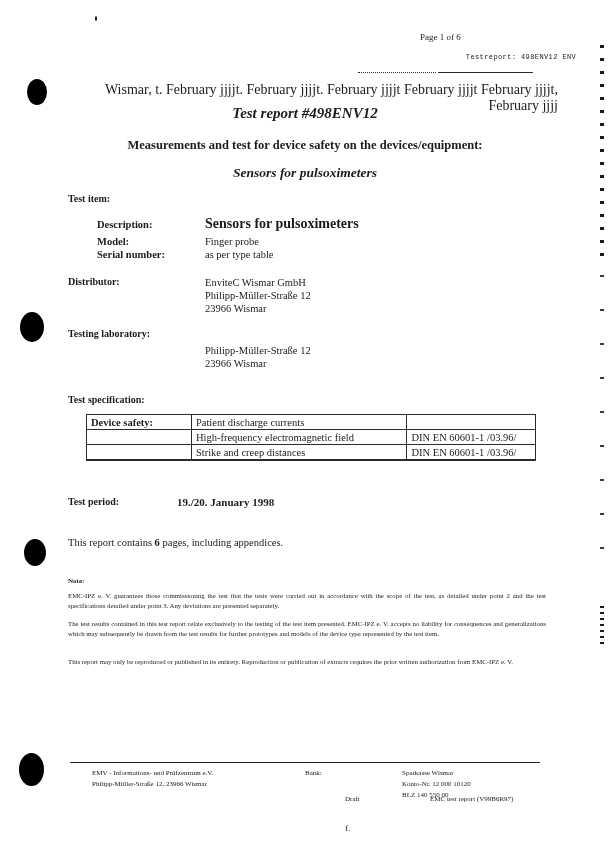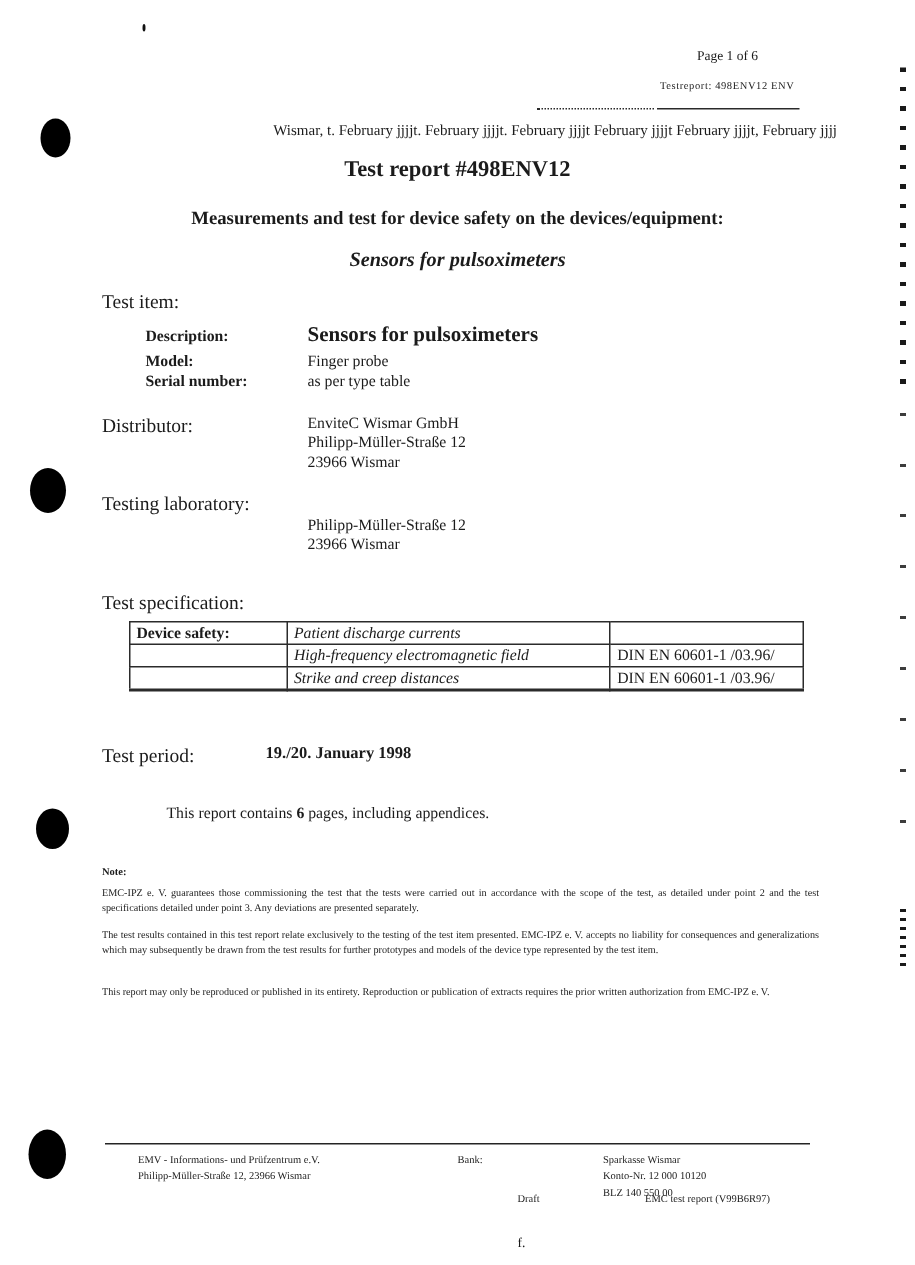--- a/index.html
+++ b/index.html
@@ -7,41 +7,41 @@
     width:610px;height:843px;background:#ffffff;position:relative;
     font-family:"Liberation Serif", serif;color:#1b1b1b;overflow:hidden;
   }
   .abs{position:absolute;}
   .speck{position:absolute;background:#111;border-radius:50%;}
   .punch{position:absolute;background:#000;border-radius:50%;}
   .edge-dashes{position:absolute;left:600px;width:4px;}
   .edge-a{top:45px;height:220px;background:repeating-linear-gradient(to bottom,#1a1a1a 0 3px,transparent 3px 13px);}
   .edge-b{top:275px;height:280px;background:repeating-linear-gradient(to bottom,#1a1a1a 0 2px,transparent 2px 34px);opacity:.85;}
   .edge-c{top:606px;height:40px;background:repeating-linear-gradient(to bottom,#1a1a1a 0 2px,transparent 2px 6px);}
-  .pageno{top:32px;left:420px;width:130px;text-align:center;font-size:9px;}
-  .reportref{top:53px;left:440px;width:130px;text-align:left;font-size:7px;letter-spacing:.4px;color:#222;filter:blur(.3px);}
+  .pageno{top:32px;left:420px;width:130px;font-size:9px;}
+  .reportref{top:53px;left:456px;width:130px;text-align:center;font-size:7px;letter-spacing:.4px;color:#222;filter:blur(.3px);font-family:Liberation Mono, monospace;}
   .ref-rule-dots{top:72px;left:358px;width:78px;border-top:1.5px dotted #2a2a2a;}
   .ref-rule-line{top:72px;left:438px;width:95px;border-top:1.5px solid #2a2a2a;}
-  .dateline{top:82px;left:55px;width:503px;text-align:right;font-size:10px;filter:blur(.2px);}
-  .title{top:105px;left:3px;width:604px;text-align:center;font-size:15px;font-weight:bold;}
+  .dateline{top:82px;left:55px;width:503px;text-align:right;font-size:14px;filter:blur(.2px);}
+  .title{top:105px;left:3px;width:604px;text-align:center;font-size:15px;font-weight:bold;font-style:italic;}
   .subtitle{top:138px;left:3px;width:604px;text-align:center;font-size:12.5px;font-weight:bold;}
   .subject{top:165px;left:3px;width:604px;text-align:center;font-size:13.5px;font-weight:bold;font-style:italic;}
-  .seclabel{font-size:13px;font-weight:normal;}
+  .seclabel{font-size:10px;font-weight:bold;}
   .sublabel{font-size:10.5px;font-weight:bold;}
   .val{font-size:10.5px;}
   .desc-val{font-size:14px;font-weight:bold;}
   .addr{line-height:13px;}
   table.spec{position:absolute;top:414px;left:86px;width:450px;border-collapse:collapse;font-size:10.5px;}
   table.spec td{border:1px solid #2b2b2b;padding:0 4px;height:14px;vertical-align:middle;}
   table.spec{border:1.5px solid #2b2b2b;border-bottom:2.5px solid #2b2b2b;}
   table.spec td.c1{width:100px;font-weight:bold;}
-  table.spec td.c2{width:215px;font-style:italic;}
+  table.spec td.c2{width:215px;}
   table.spec td.c3{width:125px;}
   .period-val{font-size:11px;font-weight:bold;}
-  .contains{top:537px;left:68px;width:420px;font-size:10.5px;margin-left:43px;}
+  .contains{top:537px;left:68px;width:420px;font-size:10.5px;}
   .contains b{font-weight:bold;}
   .notelabel{top:577px;left:68px;font-size:7px;font-weight:bold;}
   .finep{position:absolute;left:68px;width:478px;font-size:6.8px;line-height:9.5px;text-align:justify;color:#222;filter:blur(.25px);}
   .footrule{top:762px;left:70px;width:470px;border-top:1.5px solid #242424;}
   .footcol{position:absolute;font-size:7px;line-height:11px;color:#222;filter:blur(.2px);}
   .draftrow{position:absolute;font-size:7px;color:#222;filter:blur(.2px);text-align:center;}
   .bottommark{top:823px;left:345px;font-size:9px;}
 </style>
 </head>
 <body>

